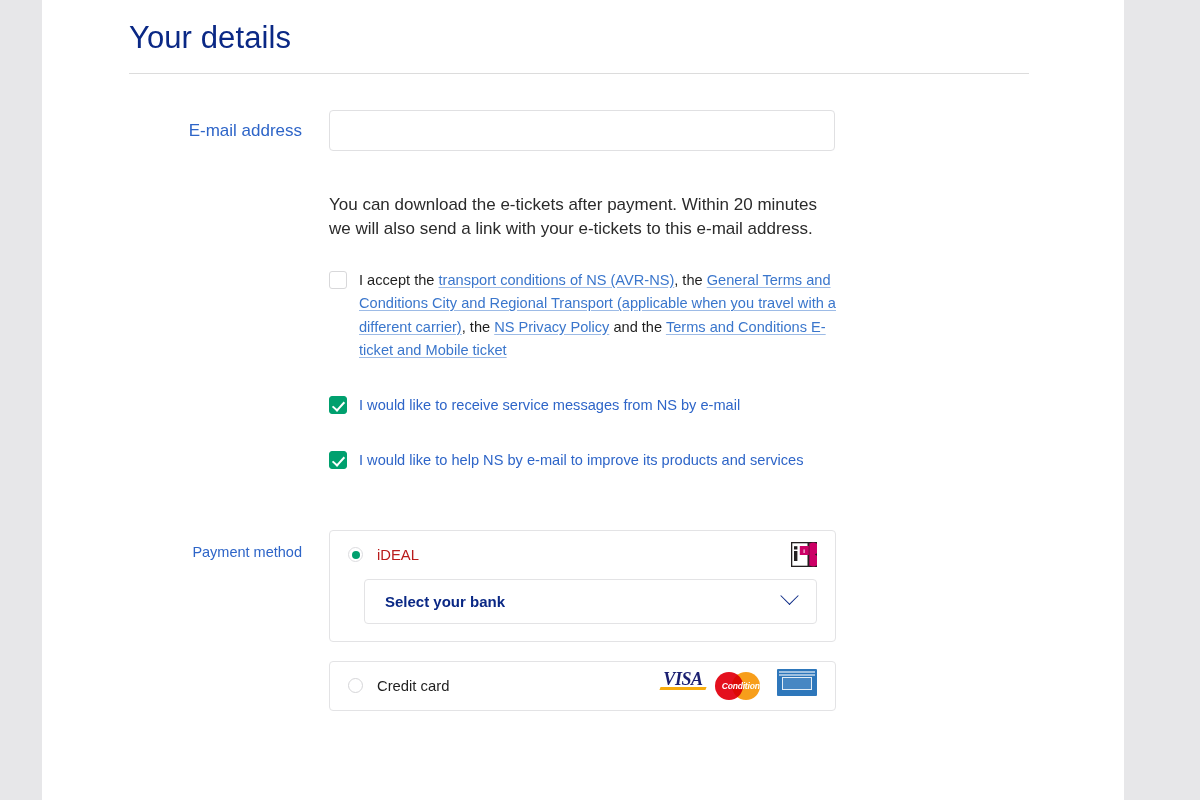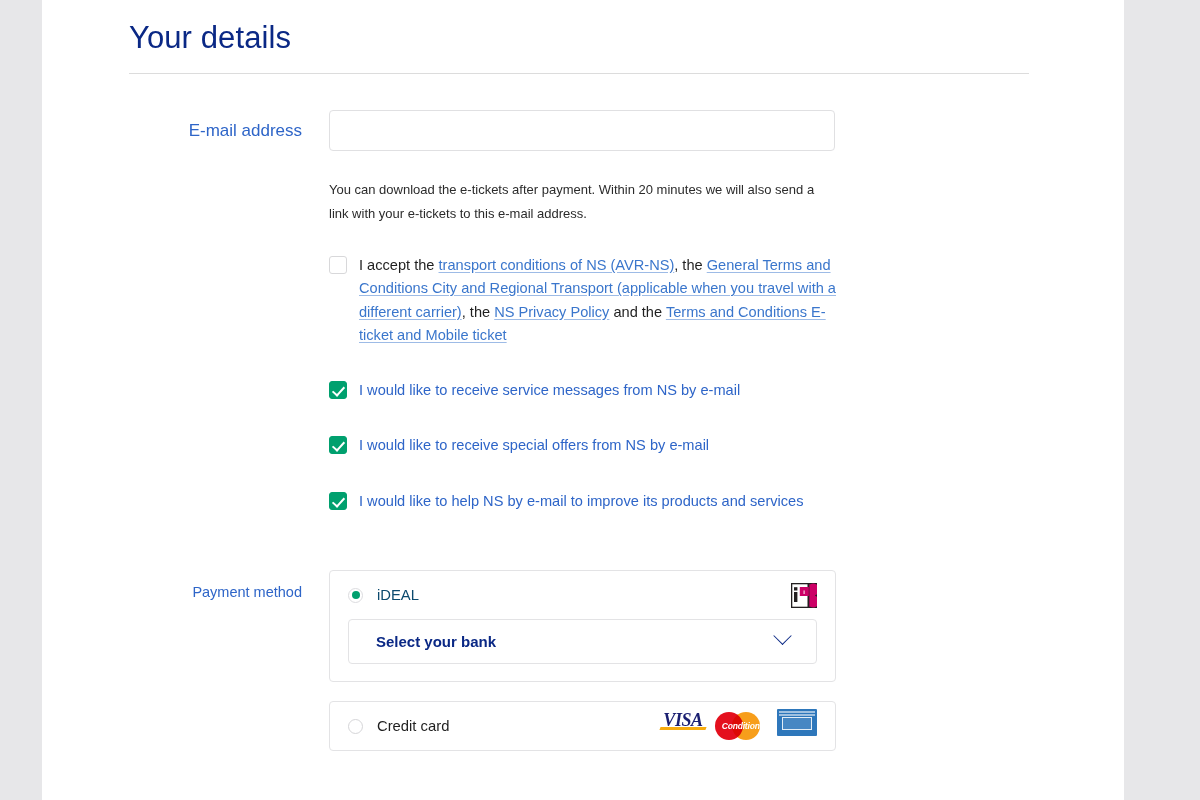--- a/index.html
+++ b/index.html
@@ -67,24 +67,24 @@
     border-radius: 4px;
     background: #fff;
     outline: none;
     font-size: 15px;
     padding: 0 12px;
     color: #1d1d1d;
     font-family: "Liberation Sans", sans-serif;
   }
 
   .hint {
-    font-size: 13px;
+    font-size: 17px;
     line-height: 24px;
     color: #2b2b2b;
-    margin-top: 27px;
+    margin-top: 42px;
     width: 500px;
   }
 
   
   .cb-row {
     display: flex;
     align-items: flex-start;
     margin-top: 28px;
   }
   .cb-row.tight { margin-top: 32px; }
@@ -166,21 +166,21 @@
     content:"";
     position: absolute;
     left: 2.5px; top: 2.5px;
     width: 8px; height: 8px;
     border-radius: 50%;
     background: #00a06e;
   }
   .pay-name {
     margin-left: 14px;
     font-size: 14.8px;
-    color: #0c4a6e;
+    color: #b91c1c;
   }
   .pay-name.dark { color: #1f1f1f; }
   .pay-logos { margin-left: auto; display: flex; align-items: flex-start; }
 
   
   .ideal-logo { width: 26px; height: 25px; display:block; }
 
   
   .visa {
     width: 52px; height: 22px;
@@ -231,28 +231,28 @@
     background: rgba(255,255,255,.55);
   }
   .amex .box{
     position:absolute; left:5px; right:5px; top:8px; bottom:6px;
     border:1px solid rgba(255,255,255,.85);
     background: rgba(255,255,255,.12);
   }
 
   
   .bank-select {
-    margin: 0 0 17px 0;
+    margin: 0 0 17px 16px;
     height: 45px;
     border: 1px solid #e3e3e5;
     border-radius: 4px;
     background: #fff;
     display: flex;
     align-items: center;
-    padding: 0 27px;
+    padding: 0 20px;
     cursor: pointer;
   }
   .bank-select .txt {
     font-size: 15px;
     font-weight: 700;
     color: #0a2885;
   }
   .chev-down {
     margin-left: auto;
     width: 13px; height: 13px;
@@ -282,24 +282,20 @@
             <div class="cb off"></div>
             <div class="cb-text">
               <span>I accept the </span><a class="lnk">transport conditions of NS (AVR-NS)</a><span>, the </span><a class="lnk">General Terms and Conditions City and Regional Transport (applicable when you travel with a different carrier)</a><span>, the </span><a class="lnk">NS Privacy Policy</a><span> and the </span><a class="lnk">Terms and Conditions E-ticket and Mobile ticket</a>
             </div>
           </div>
 
           
           <div class="cb-row tight">
             <div class="cb on"></div>
             <div class="cb-text blue">I would like to receive service messages from NS by e-mail</div>
-          </div>
-          <div class="cb-row tight">
-            <div class="cb on"></div>
-            <div class="cb-text blue">I would like to receive special offers from NS by e-mail</div>
           </div>
           <div class="cb-row tight">
             <div class="cb on"></div>
             <div class="cb-text blue">I would like to help NS by e-mail to improve its products and services</div>
           </div>
         </div>
       </div>
 
       <div class="form-row pay-block">
         <div class="pay-label">Payment method</div>

